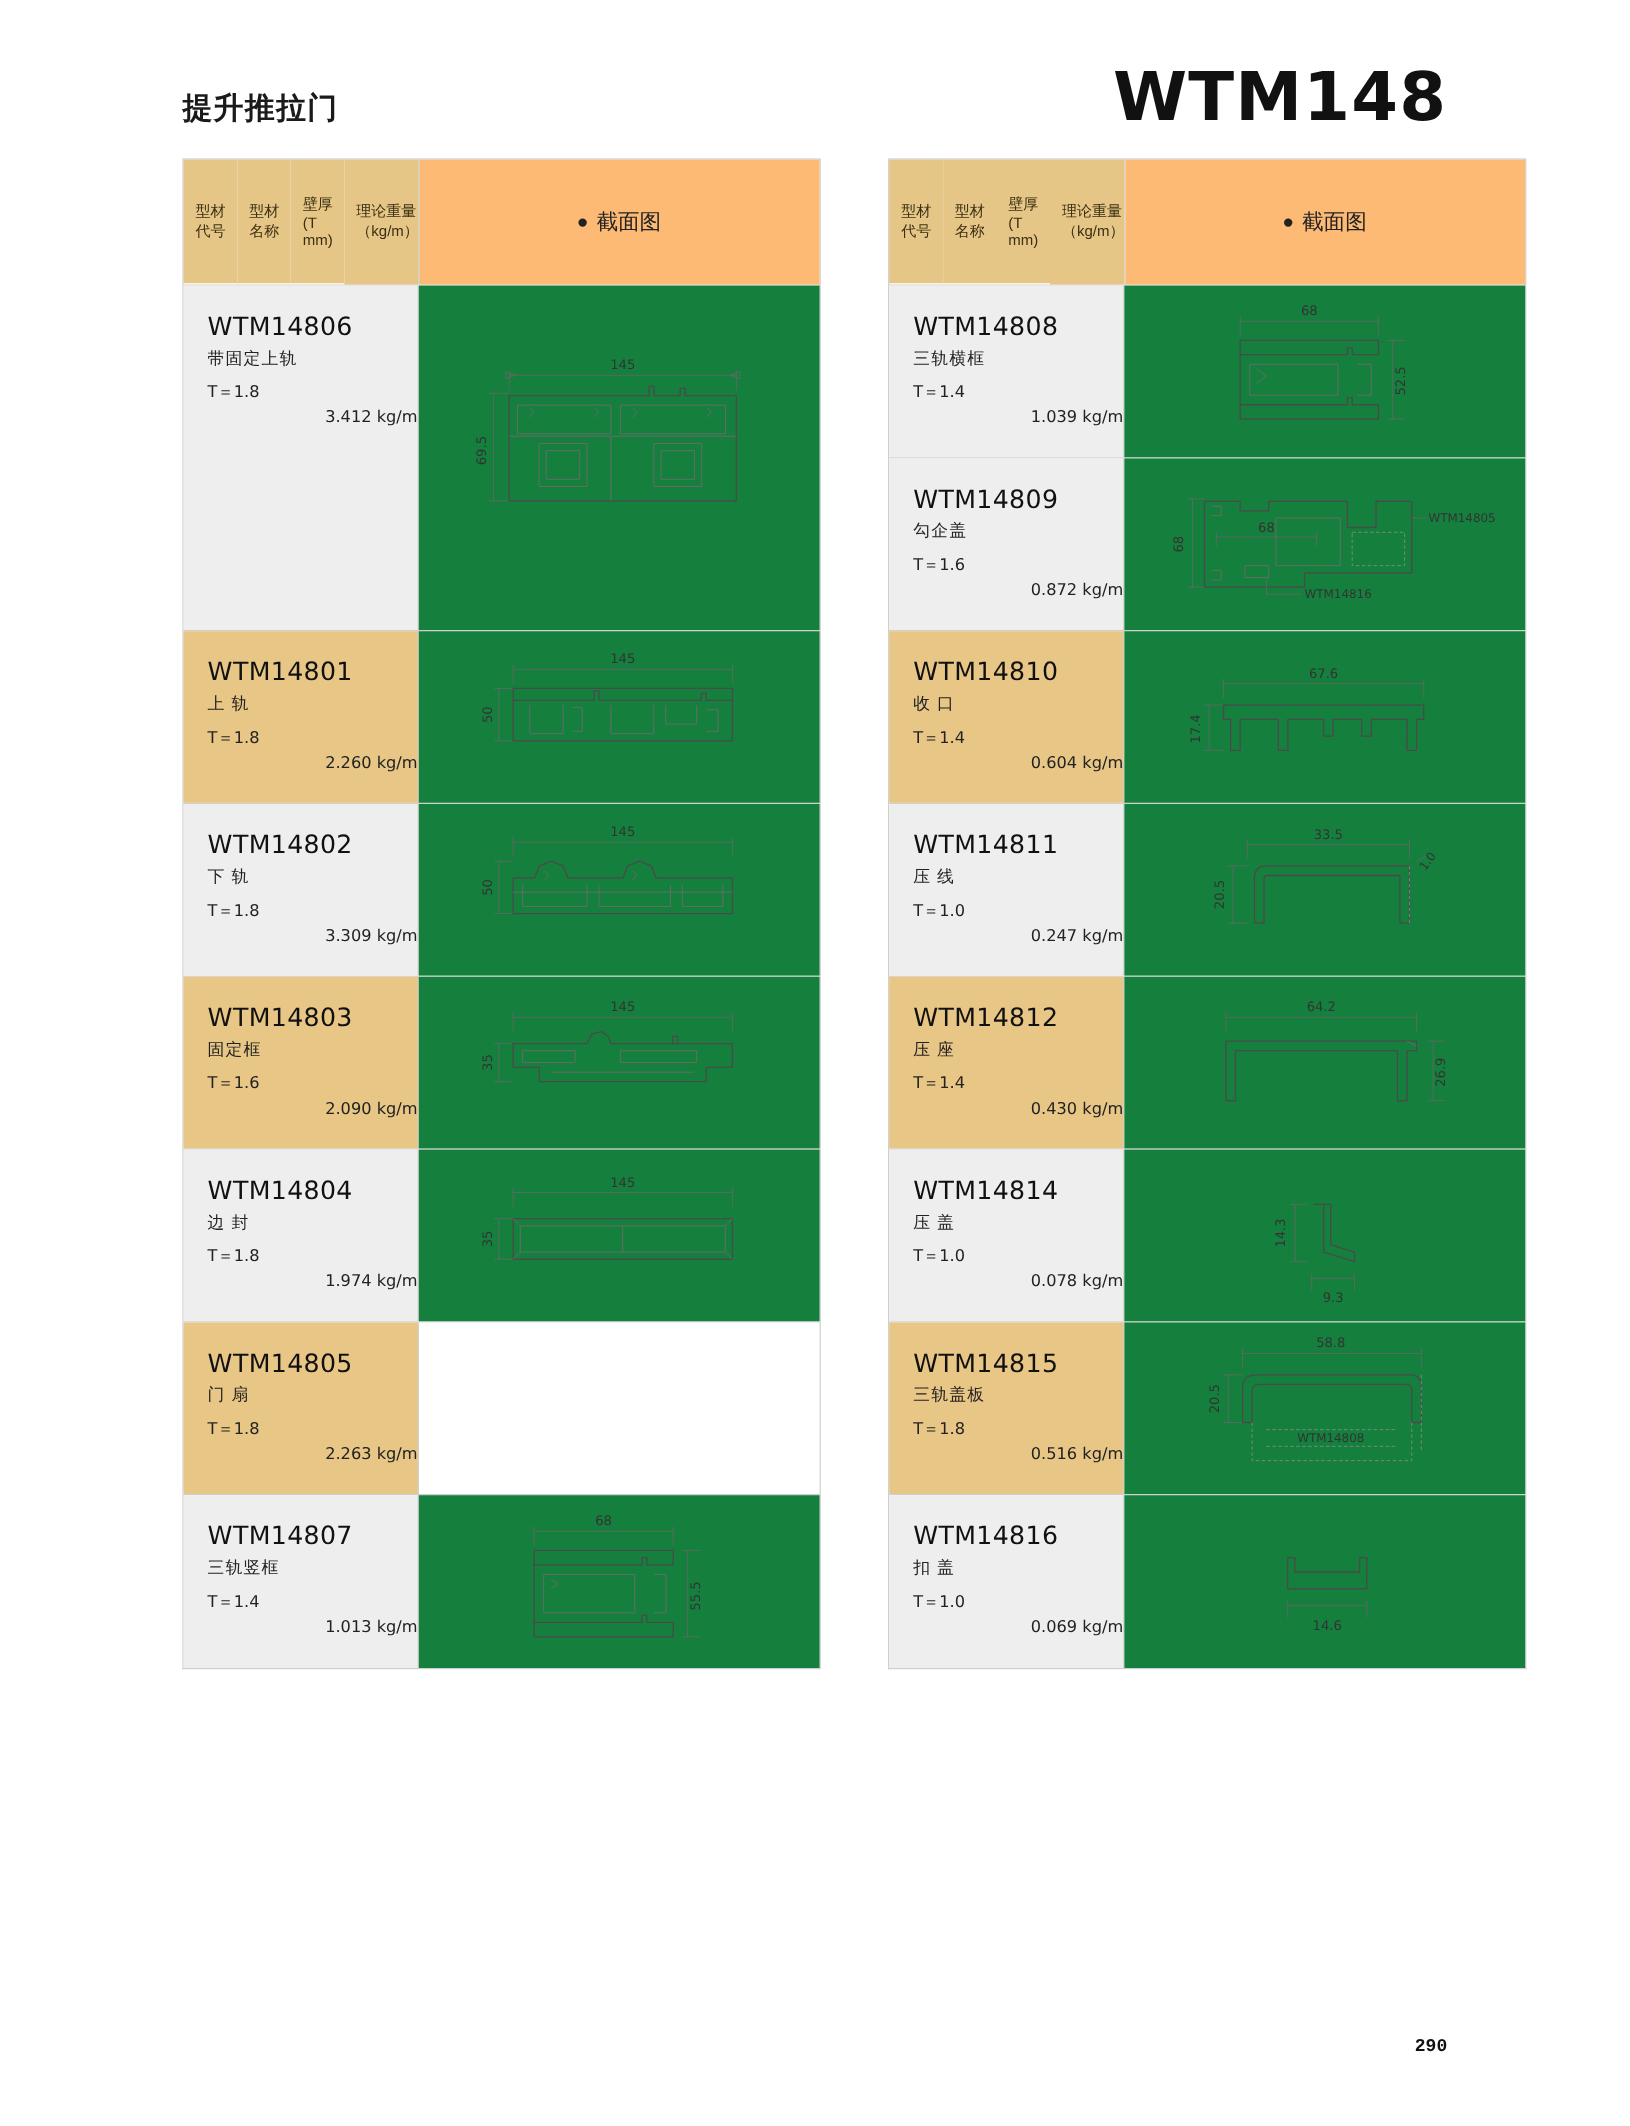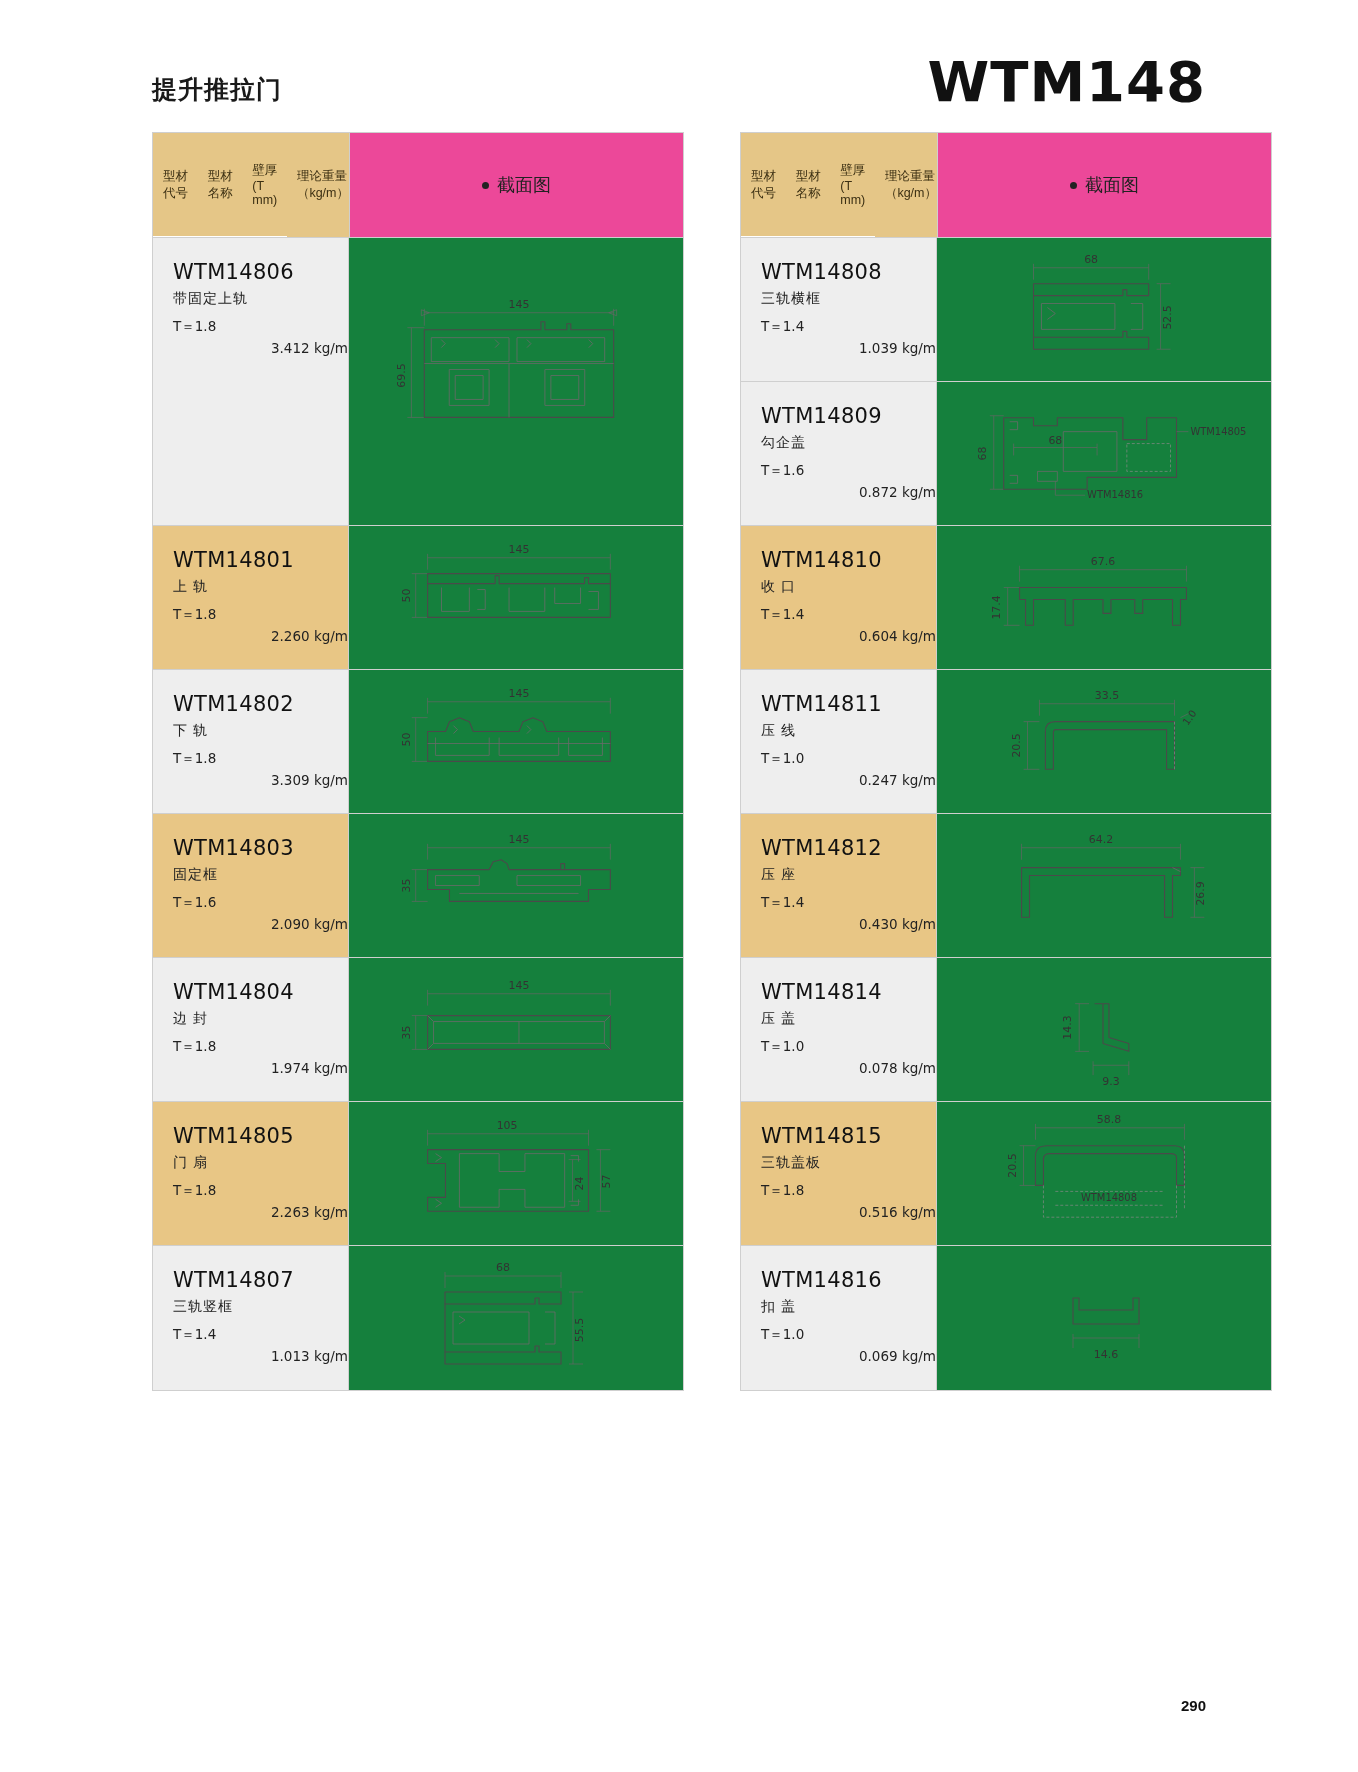--- a/index.html
+++ b/index.html
@@ -80,21 +80,21 @@
     display: flex;
     align-items: center;
     padding-left: 10px;
     font-size: 12.5px;
     color: #3b2f12;
     box-sizing: border-box;
   }
   .legend-row:last-child { border-bottom: none; }
   .legend-right {
     flex: 1;
-    background: #ec4899;
+    background: #fdba74;
     display: flex;
     align-items: center;
     justify-content: center;
     font-size: 18px;
     color: #222;
   }
   .legend-bullet {
     display: inline-block;
     width: 7px;
     height: 7px;
@@ -196,21 +196,21 @@
   }
 
   
   .footer-page {
     position: absolute;
     right: 152px;
     bottom: 58px;
     font-size: 15px;
     font-weight: 700;
     color: #111;
-    font-family: Liberation Sans, sans-serif;
+    font-family: Liberation Mono, monospace;
     text-align: right;
   }
 </style>
 </head>
 <body>
 
 <div class="page">
 
   <div class="header">
     <div class="header-title">提升推拉门</div>
@@ -359,36 +359,20 @@
           </svg>
         </div>
       </div>
 
       <div class="prow" style="height:144px">
         <div class="pinfo gold">
           <div class="pcode">WTM14805</div>
           <div class="pname">门 扇</div>
           <div class="pthk">T＝1.8</div>
           <div class="pwt">2.263 kg/m</div>
-        </div>
-        <div class="pfig">
-          <svg viewBox="0 0 334 144" preserveAspectRatio="xMidYMid meet">
-            <path class="dim-line" d="M78,32 L240,32 M78,28 L78,44 M240,28 L240,44"></path>
-            <text class="dim-text" x="158" y="27" text-anchor="middle">105</text>
-            <path class="dim-line" d="M252,48 L252,110 M248,48 L262,48 M248,110 L262,110"></path>
-            <text class="dim-text" x="262" y="80" text-anchor="middle" transform="rotate(-90 262,80)">57</text>
-            <path class="dim-line" d="M224,58 L224,100 M220,58 L232,58 M220,100 L232,100"></path>
-            <text class="dim-text" x="234" y="82" text-anchor="middle" transform="rotate(-90 234,82)">24</text>
-            <path class="prof" d="M78,48 L240,48 L240,110 L78,110 L78,96 L96,96 L96,62 L78,62 Z"></path>
-            <path class="prof-thin" d="M110,52 L150,52 L150,70 L176,70 L176,52 L216,52 L216,106 L176,106 L176,88 L150,88 L150,106 L110,106 Z"></path>
-            <path class="prof-thin" d="M86,52 L92,56 L86,60"></path>
-            <path class="prof-thin" d="M86,98 L92,102 L86,106"></path>
-            <path class="prof-thin" d="M222,54 L230,54 L230,60"></path>
-            <path class="prof-thin" d="M222,104 L230,104 L230,98"></path>
-          </svg>
         </div>
       </div>
 
       <div class="prow" style="height:144px">
         <div class="pinfo">
           <div class="pcode">WTM14807</div>
           <div class="pname">三轨竖框</div>
           <div class="pthk">T＝1.4</div>
           <div class="pwt">1.013 kg/m</div>
         </div>

